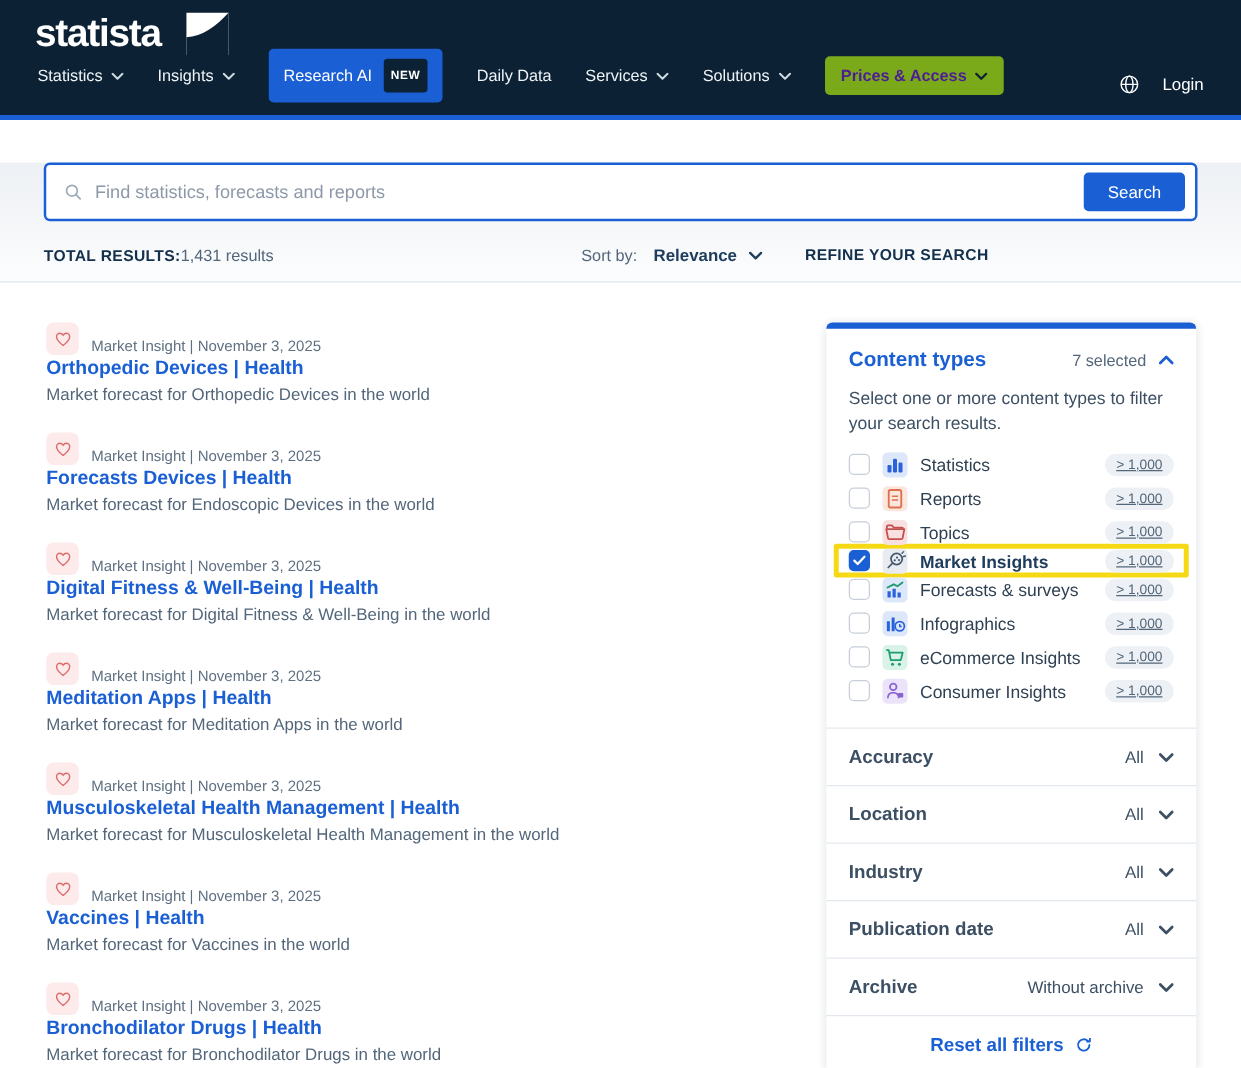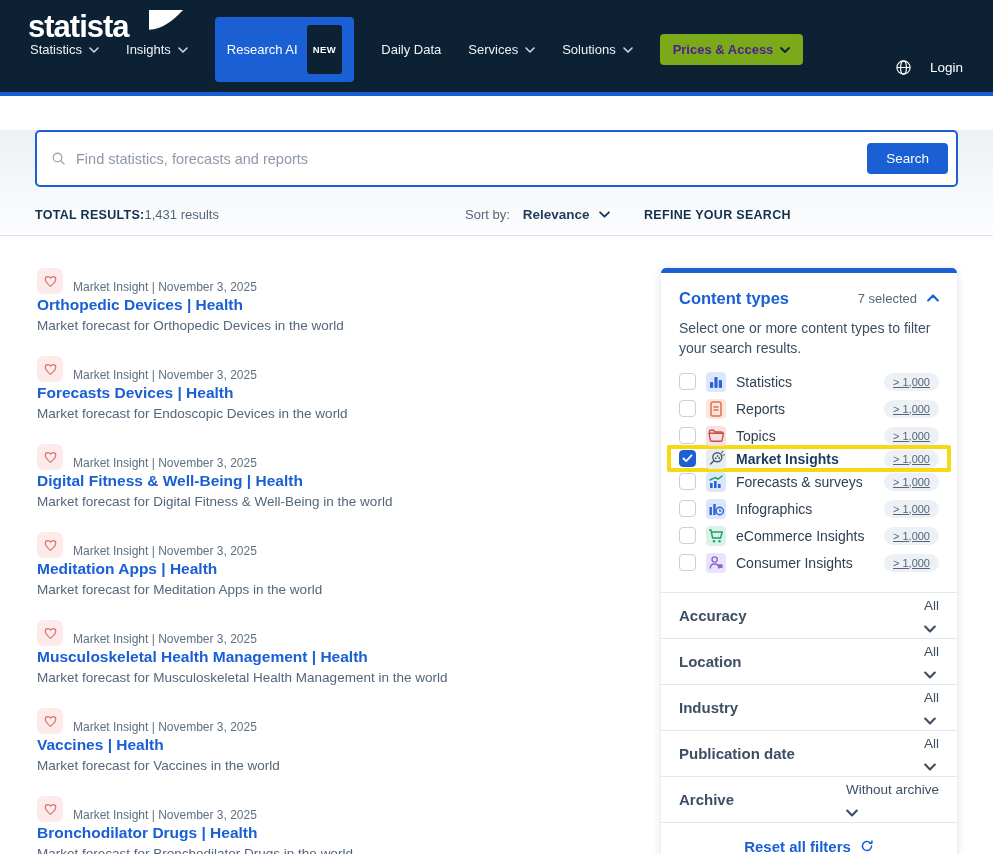--- a/index.html
+++ b/index.html
@@ -12,30 +12,30 @@
   
   .nav { position:relative; height:96px; background:#0c2134; border-bottom:4px solid #1a5fd4; }
   .logo { position:absolute; left:28px; top:9px; display:flex; align-items:center; gap:20px; }
   .logo-text { color:#fff; font-size:31px; font-weight:bold; letter-spacing:-1px; }
   .logo-mark svg { display:block; }
   .nav-menu { position:absolute; left:30px; bottom:10px; display:flex; align-items:center; gap:27px; }
   .nav-item { color:#eef3f8; font-size:13px; display:flex; align-items:center; gap:7px; }
   .nav-item .chev { color:#cfd9e2; }
   .btn-research { background:#1a5fd4; color:#fff; padding:8px 12px; border-radius:4px; gap:9px; }
   .new-badge { background:#0c2134; color:#fff; font-size:9.5px; font-weight:bold; letter-spacing:.5px;
-    padding:19px 6px; border-radius:3px; }
+    padding:8px 6px; border-radius:3px; }
   .btn-prices { background:#7aa91a; color:#4c1d95; font-weight:600; padding:8px 13px; border-radius:4px; }
   .btn-prices .chev { color:#0c2134; }
   .nav-right { position:absolute; right:30px; bottom:16px; display:flex; align-items:center; gap:18px; }
   .globe { display:flex; }
   .login { color:#fff; font-size:13.5px; }
 
   
   .search-area { background:linear-gradient(#edf0f4, #fcfdfe); border-bottom:1px solid #dfe5eb; }
-  .search-bar { margin:34px 35px 0 35px; height:57px; background:#fff; border:2px solid #1a5fd4;
+  .search-bar { margin:34px 35px 0 35px; height:47px; background:#fff; border:2px solid #1a5fd4;
     border-radius:5px; display:flex; align-items:center; padding:0 8px 0 14px; }
   .search-bar .sicon { display:flex; margin-right:10px; }
   .search-bar input { flex:1; border:none; outline:none; font-size:14.5px; color:#2f4052;
     font-family:"Liberation Sans", sans-serif; background:transparent; }
   .search-bar input::placeholder { color:#8d99a8; }
   .search-btn { background:#1a5fd4; color:#fff; border:none; border-radius:4px;
     font-size:13.5px; padding:8px 19px; font-family:"Liberation Sans", sans-serif; }
   .meta-row { display:flex; align-items:center; padding:18px 52px 12px 35px; }
   .meta-left { width:430px; display:flex; align-items:baseline; }
   .tr-label { font-size:12.5px; font-weight:bold; color:#13304c; letter-spacing:.3px; }
@@ -79,21 +79,21 @@
   .bg-blue { background:#dce8fa; } .bg-orange { background:#fbe7dd; } .bg-red { background:#f8e0e0; }
   .bg-gray { background:#e8ecf1; } .bg-teal { background:#d9f3e8; } .bg-purple { background:#ebe3f9; }
   .olabel { font-size:14px; color:#2f4052; }
   .opt.sel .olabel { font-weight:bold; color:#1e3c5c; }
   .ocount { margin-left:auto; font-size:11px; color:#53667a; background:#edf1f5;
     border-radius:10px; padding:3px 9px;text-decoration:underline; }
   .opt.hl { border:4px solid #f6d915; margin:-4px -12px; padding:0 8px; border-radius:2px; background:#fff; }
   .hr { height:1px; background:#e3e8ee; margin:0 -18px; }
   .acc { display:flex; align-items:center; height:45px; }
   .acc-label { font-size:15px; font-weight:bold; color:#3c4f63; }
-  .acc-right { margin-left:auto; display:flex; gap:12px;flex-direction:column; }
+  .acc-right { margin-left:auto; display:flex; align-items:center; gap:12px; }
   .acc-value { font-size:13.5px; color:#3c4f63; }
   .acc .chev { color:#3c4f63; }
   .reset { display:flex; align-items:center; justify-content:center; gap:9px; height:46px;
     color:#1a5fd4; font-size:15px; font-weight:bold; }
 </style>
 </head>
 <body>
 
 <header class="nav">
   <a class="logo">

